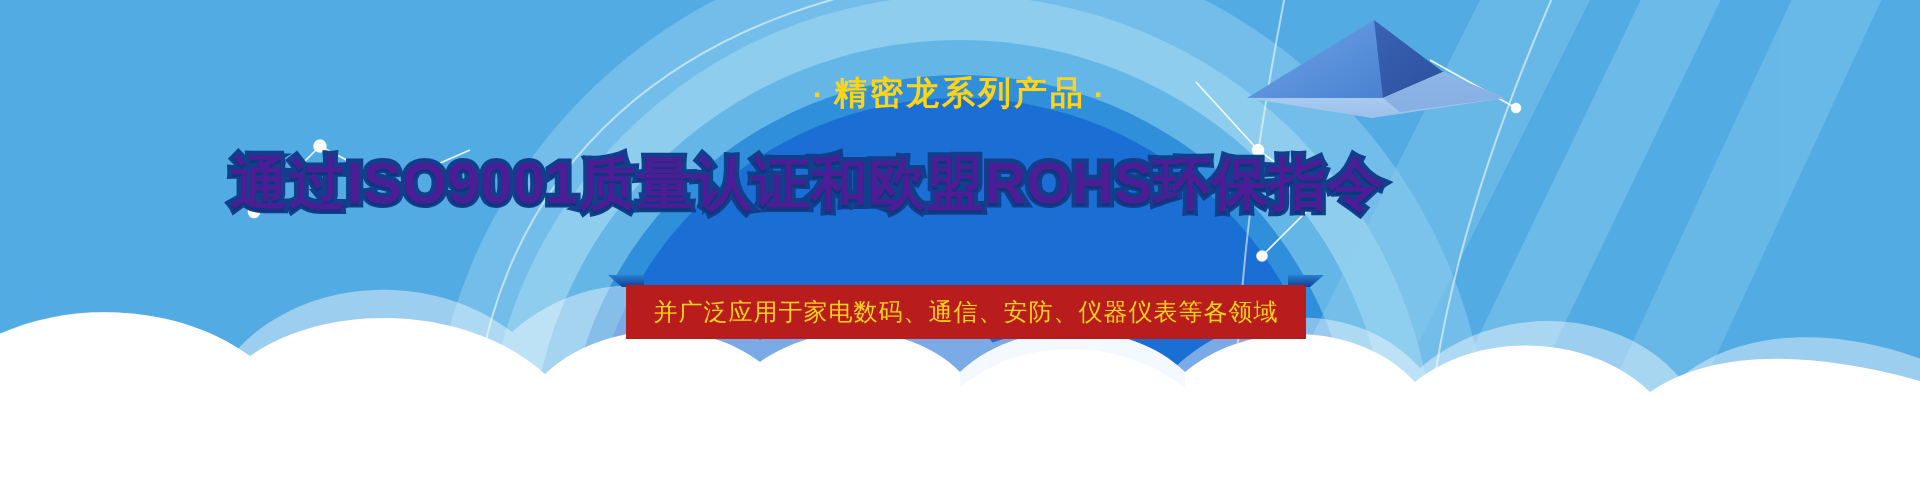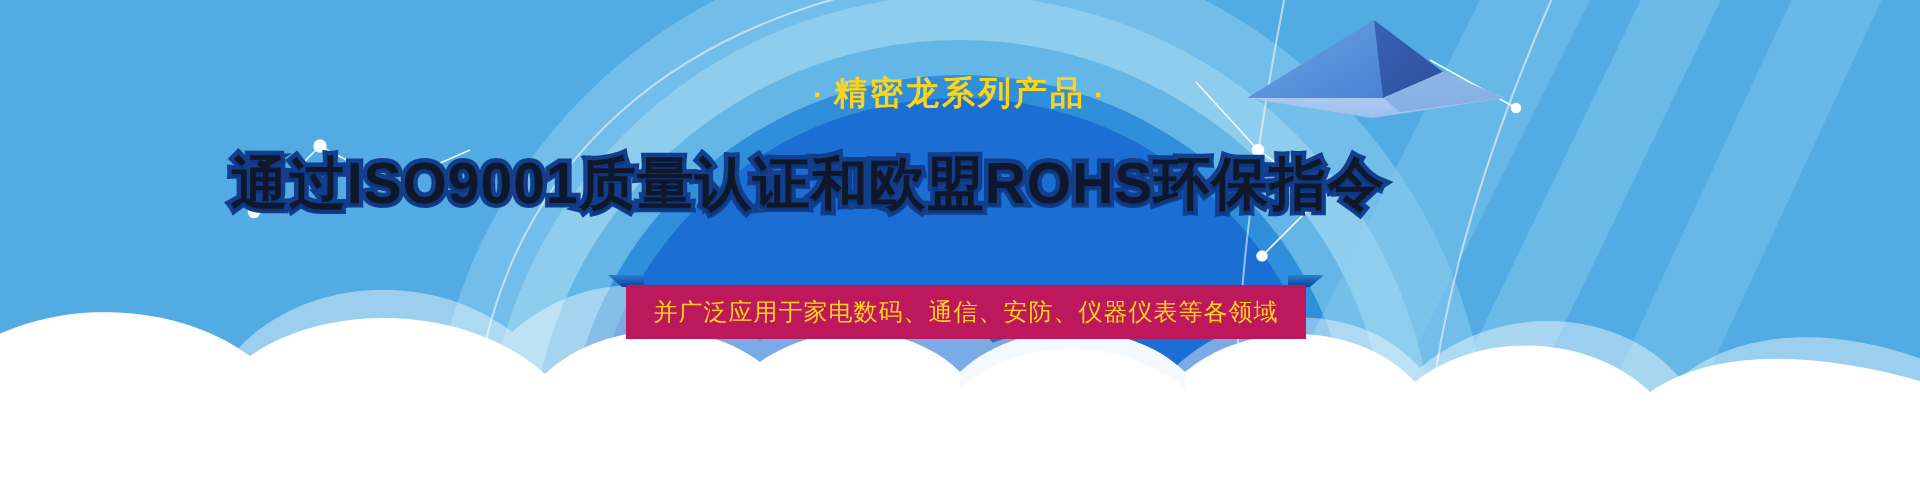--- a/index.html
+++ b/index.html
@@ -63,21 +63,21 @@
     position: absolute;
     top: 152px;
     left: 0;
     width: 1616px;
     text-align: center;
     font-size: 57px;
     font-weight: bold;
     letter-spacing: 1px;
     line-height: 1.1;
     white-space: nowrap;
-    color: #0f172a;
+    color: #4c1d95;
     -webkit-text-stroke: 9px #123e8c;
     paint-order: stroke fill;
     text-shadow:
       0 3px 0 rgba(10, 40, 100, 0.35);
   }
 
   .ribbon {
     position: absolute;
     top: 285px;
     left: 50%;
@@ -91,21 +91,21 @@
     width: 36px;
     height: 12px;
     background: linear-gradient(180deg, #2a7fd0 0%, #0f3f96 100%);
   }
   .ribbon-tab.left  { left: -18px;  clip-path: polygon(0 0, 100% 0, 100% 100%, 14px 100%); }
   .ribbon-tab.right { right: -18px; clip-path: polygon(0 0, 100% 0, calc(100% - 14px) 100%, 0 100%); }
 
   .ribbon-body {
     position: absolute;
     inset: 0;
-    background: #be185d;
+    background: #b91c1c;
     display: flex;
     align-items: center;
     justify-content: center;
   }
   .ribbon-text {
     color: #ffd417;
     font-size: 24px;
     letter-spacing: 1px;
     line-height: 1;
     white-space: nowrap;

